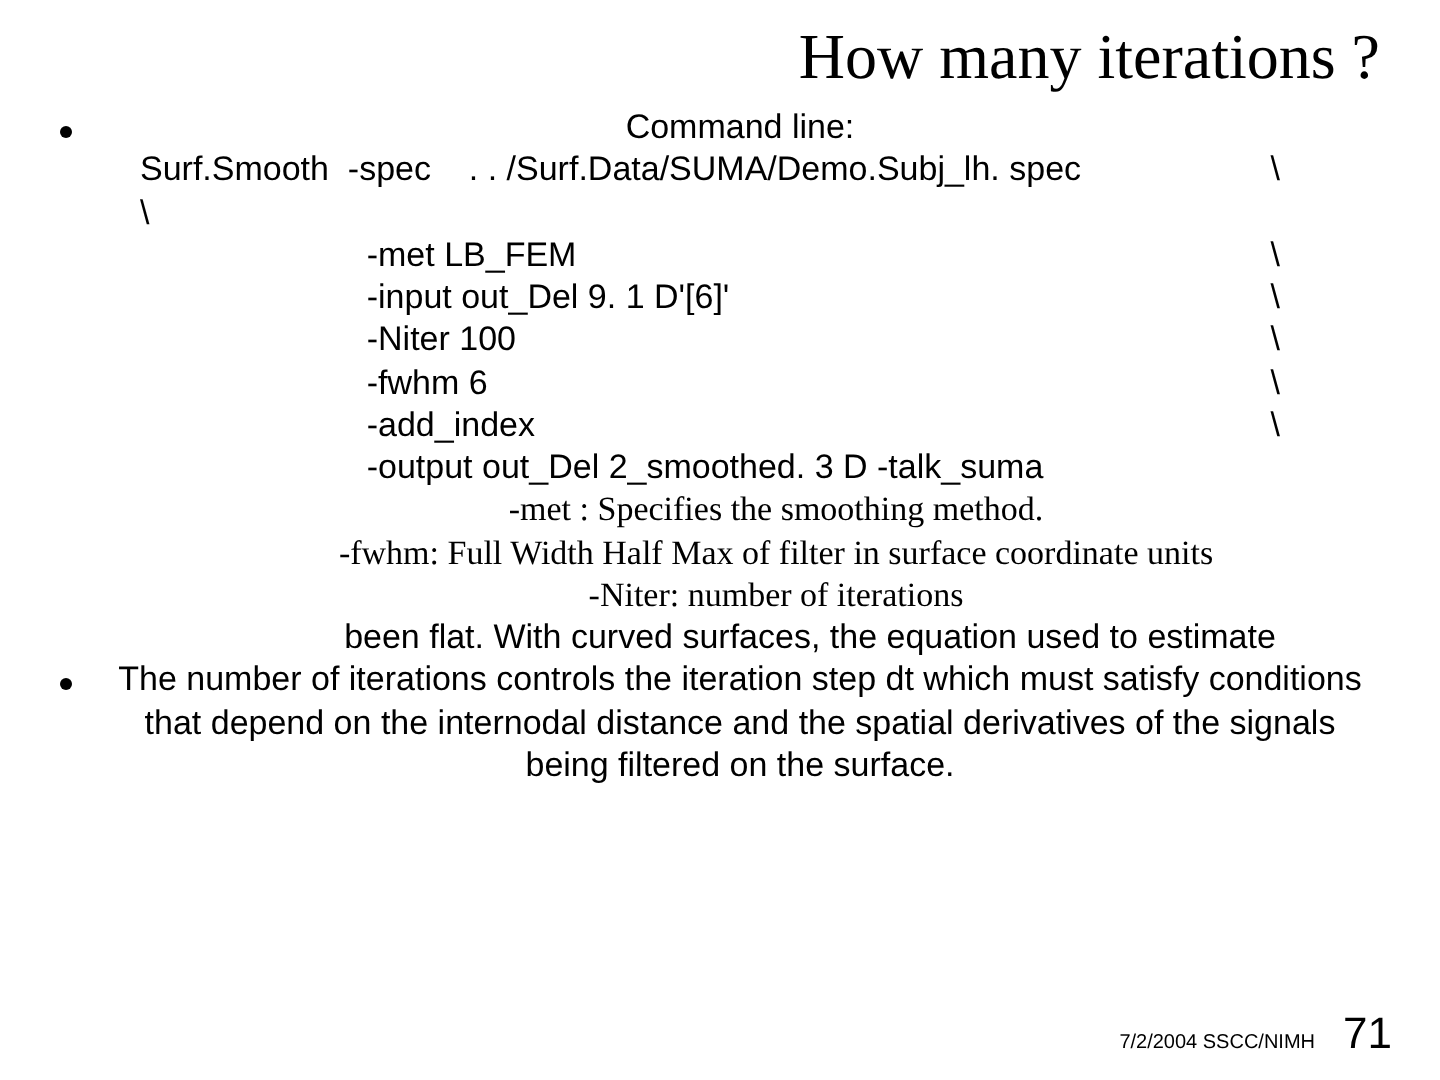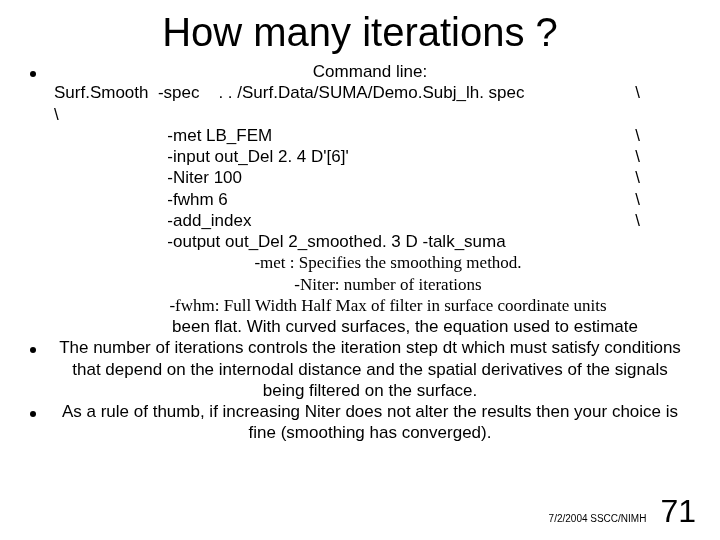--- a/index.html
+++ b/index.html
@@ -13,23 +13,23 @@
     overflow: hidden;
   }
   .slide {
     padding: 10px 30px 10px 30px;
     box-sizing: border-box;
     width: 720px;
     height: 540px;
     position: relative;
   }
   .title {
-    font-family: Liberation Sans, sans-serif;
-    font-size: 40px;
-    text-align: center;
+    font-family: Liberation Serif, serif;
+    font-size: 32px;
+    text-align: right;
     margin: 0 0 6px 0;
     font-weight: normal;
   }
   .content {
     font-size: 17px;
     line-height: 1.25;
     text-align: center;
   }
   .bullet {
     display: flex;
@@ -42,41 +42,41 @@
     background: #000;
     border-radius: 50%;
     margin-top: 10px;
     margin-right: 14px;
     flex-shrink: 0;
   }
   .btext {
     flex: 1;
   }
   .cmd-block {
-    margin-left: 4px;
+    margin-left: 20px;
   }
   .cmd-row {
     display: flex;
     justify-content: space-between;
   }
   .cmd-left { white-space: pre; }
   .slash { padding-right: 50px; }
   .indent { padding-left: 36px; font-family: Liberation Serif, serif; }
   .indent2 { padding-left: 70px; }
   .footer {
     position: absolute;
     bottom: 10px;
     right: 24px;
     font-size: 10px;
     display: flex;
     align-items: baseline;
   }
   .footer .date { margin-right: 6px; }
   .pagenum {
-    font-size: 32px;
+    font-size: 22px;
     margin-left: 8px;
   }
 </style>
 </head>
 <body>
 
 <div class="slide">
   <h1 class="title">How many iterations ?</h1>
 
   <div class="content">
@@ -92,56 +92,52 @@
               <span class="slash">\</span>
             </div>
           <div class="cmd-row">
               <span class="slash">\</span>
             </div>
           <div class="cmd-row">
               <span class="cmd-left">                        -met LB_FEM</span>
               <span class="slash">\</span>
             </div>
           <div class="cmd-row">
-              <span class="cmd-left">                        -input out_Del 2. 4 D'[6]'</span>
+              <span class="cmd-left">                        -input out_Del 9. 1 D'[6]'</span>
               <span class="slash">\</span>
             </div>
           <div class="cmd-row">
               <span class="cmd-left">                        -Niter 100</span>
               <span class="slash">\</span>
             </div>
           <div class="cmd-row">
               <span class="cmd-left">                        -fwhm 6</span>
               <span class="slash">\</span>
             </div>
           <div class="cmd-row">
               <span class="cmd-left">                        -add_index</span>
               <span class="slash">\</span>
             </div>
           <div class="cmd-row">
               <span class="cmd-left">                        -output out_Del 2_smoothed. 3 D -talk_suma</span>
             </div>
         </div>
 
         <div class="indent">-met : Specifies the smoothing method.</div>
+        <div class="indent">-fwhm: Full Width Half Max of filter in surface coordinate units</div>
         <div class="indent">-Niter: number of iterations</div>
-        <div class="indent">-fwhm: Full Width Half Max of filter in surface coordinate units</div>
         <div class="indent2">been flat. With curved surfaces, the equation used to estimate</div>
       </div>
     </div>
 
     <div class="bullet">
       <div class="dot"></div>
       <div class="btext">The number of iterations controls the iteration step dt which must satisfy conditions that depend on the internodal distance and the spatial derivatives of the signals being filtered on the surface.</div>
     </div>
 
-    <div class="bullet">
-      <div class="dot"></div>
-      <div class="btext">As a rule of thumb, if increasing Niter does not alter the results then your choice is fine (smoothing has converged).</div>
-    </div>
 
   </div>
 
   <div class="footer">
     <span class="date">7/2/2004 SSCC/NIMH</span>
     <span class="pagenum">71</span>
   </div>
 </div>
 
 </body></html>

